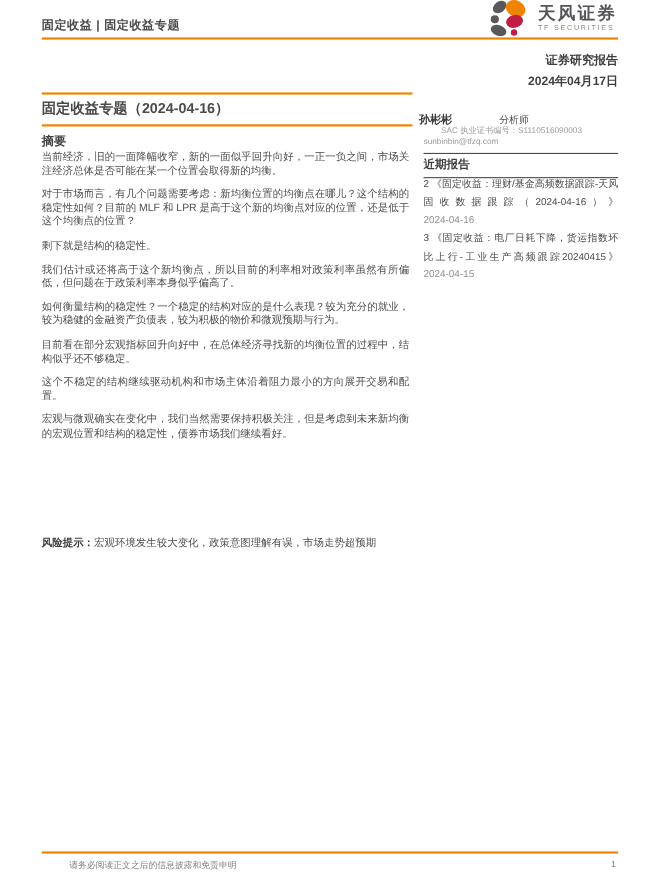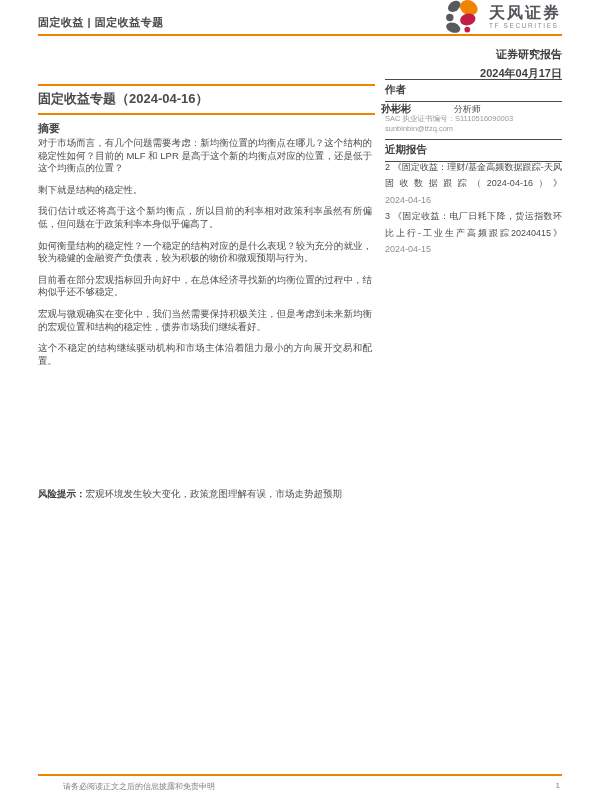--- a/index.html
+++ b/index.html
@@ -57,21 +57,21 @@
   .side-head {
     position:absolute; left:385px; width:177px;
     border-top:1px solid #4a4a4a; border-bottom:1px solid #4a4a4a;
     padding:3px 0 4px; box-sizing:border-box;
     font-size:10.5px; font-weight:bold; color:#3f3f3f;
   }
   .author-head { top:79px; }
   .author-row { position:absolute; left:381px; top:102px; width:177px; font-size:10px; color:#3f3f3f; }
   .author-name { font-weight:bold; display:inline-block; min-width:70px; }
   .author-role { font-size:9px; color:#4d4d4d; }
-  .author-sac  { position:absolute; left:385px; top:114px; width:177px; font-size:7.5px; color:#9b9b9b; }
+  .author-sac  { position:absolute; left:401px; top:114px; width:177px; font-size:7.5px; color:#9b9b9b; }
   .author-email{ position:absolute; left:385px; top:124px; width:177px; font-size:7.5px; color:#9b9b9b; }
   .reports-head { top:139px; }
   .reports-list { position:absolute; left:385px; top:159px; width:177px; }
   .report-item {
     margin:0; font-size:9px; line-height:16.4px;
     color:#4a4a4a; text-align:justify;
   }
   .report-date { color:#8f8f8f; white-space:nowrap; }
   
   .footer-rule {
@@ -109,34 +109,34 @@
   <div class="meta">
     <div class="meta-type">证券研究报告</div>
     <div class="meta-date">2024年04月17日</div>
   </div>
 
   <div class="banner">固定收益专题（2024-04-16）</div>
 
   <div class="summary-heading">摘要</div>
 
   <div class="body-col">
+    <p>当前经济，旧的一面降幅收窄，新的一面似乎回升向好，一正一负之间，市场关注经济总体是否可能在某一个位置会取得新的均衡。</p>
     <p>对于市场而言，有几个问题需要考虑：新均衡位置的均衡点在哪儿？这个结构的稳定性如何？目前的 MLF 和 LPR 是高于这个新的均衡点对应的位置，还是低于这个均衡点的位置？</p>
     <p>剩下就是结构的稳定性。</p>
     <p>我们估计或还将高于这个新均衡点，所以目前的利率相对政策利率虽然有所偏低，但问题在于政策利率本身似乎偏高了。</p>
     <p>如何衡量结构的稳定性？一个稳定的结构对应的是什么表现？较为充分的就业，较为稳健的金融资产负债表，较为积极的物价和微观预期与行为。</p>
     <p>目前看在部分宏观指标回升向好中，在总体经济寻找新的均衡位置的过程中，结构似乎还不够稳定。</p>
+    <p>这个不稳定的结构继续驱动机构和市场主体沿着阻力最小的方向展开交易和配置。</p>
     <p>宏观与微观确实在变化中，我们当然需要保持积极关注，但是考虑到未来新均衡的宏观位置和结构的稳定性，债券市场我们继续看好。</p>
-    <p>这个不稳定的结构继续驱动机构和市场主体沿着阻力最小的方向展开交易和配置。</p>
   </div>
 
   <div class="risk">
     <span class="risk-label">风险提示：</span><span>宏观环境发生较大变化，政策意图理解有误，市场走势超预期</span>
   </div>
 
-  <div class="side-head author-head">作者</div>
 
   <div class="author-row">
     <span class="author-name">孙彬彬</span>
     <span class="author-role">分析师</span>
   </div>
   <div class="author-sac">SAC 执业证书编号：S1110516090003</div>
   <div class="author-email">sunbinbin@tfzq.com</div>
 
   <div class="side-head reports-head">近期报告</div>
 

